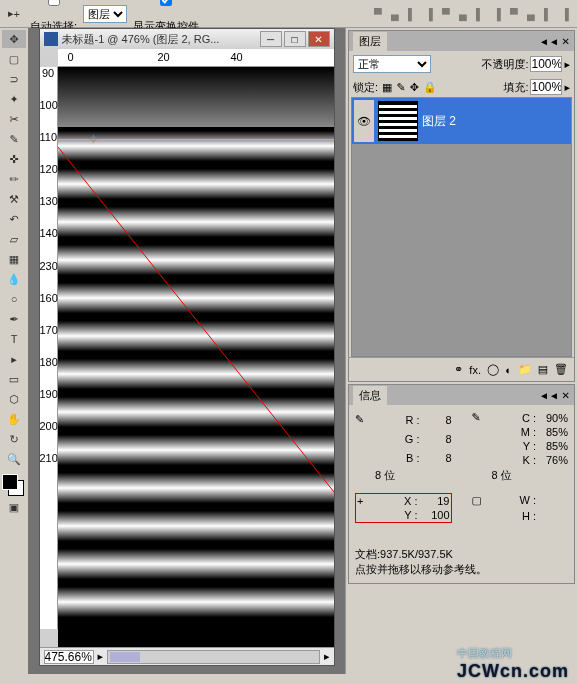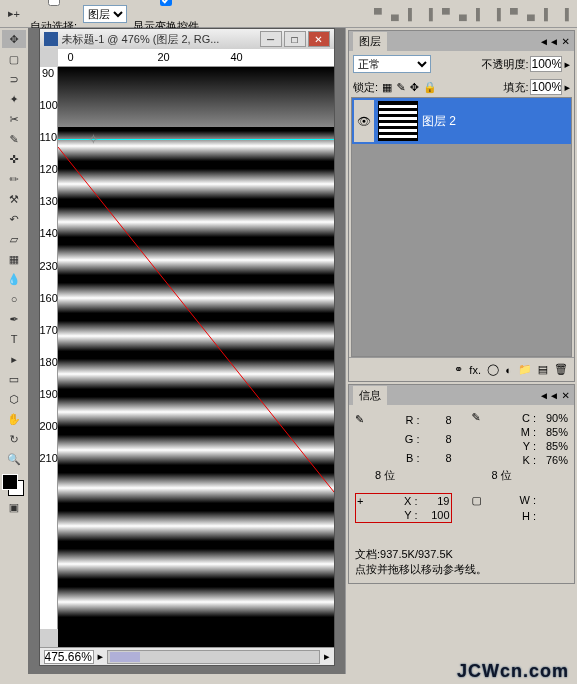--- a/index.html
+++ b/index.html
@@ -292,14 +292,15 @@
           </div>
         </div>
         <div class="doc-size">文档:937.5K/937.5K</div>
         <div class="hint">点按并拖移以移动参考线。</div>
       </div>
     </div>
   </div>
 </div>
 
 <div class="watermark">
+  <div>中国教程网</div>
   <div class="brand">JCWcn.com</div>
 </div>
 
 </body></html>

